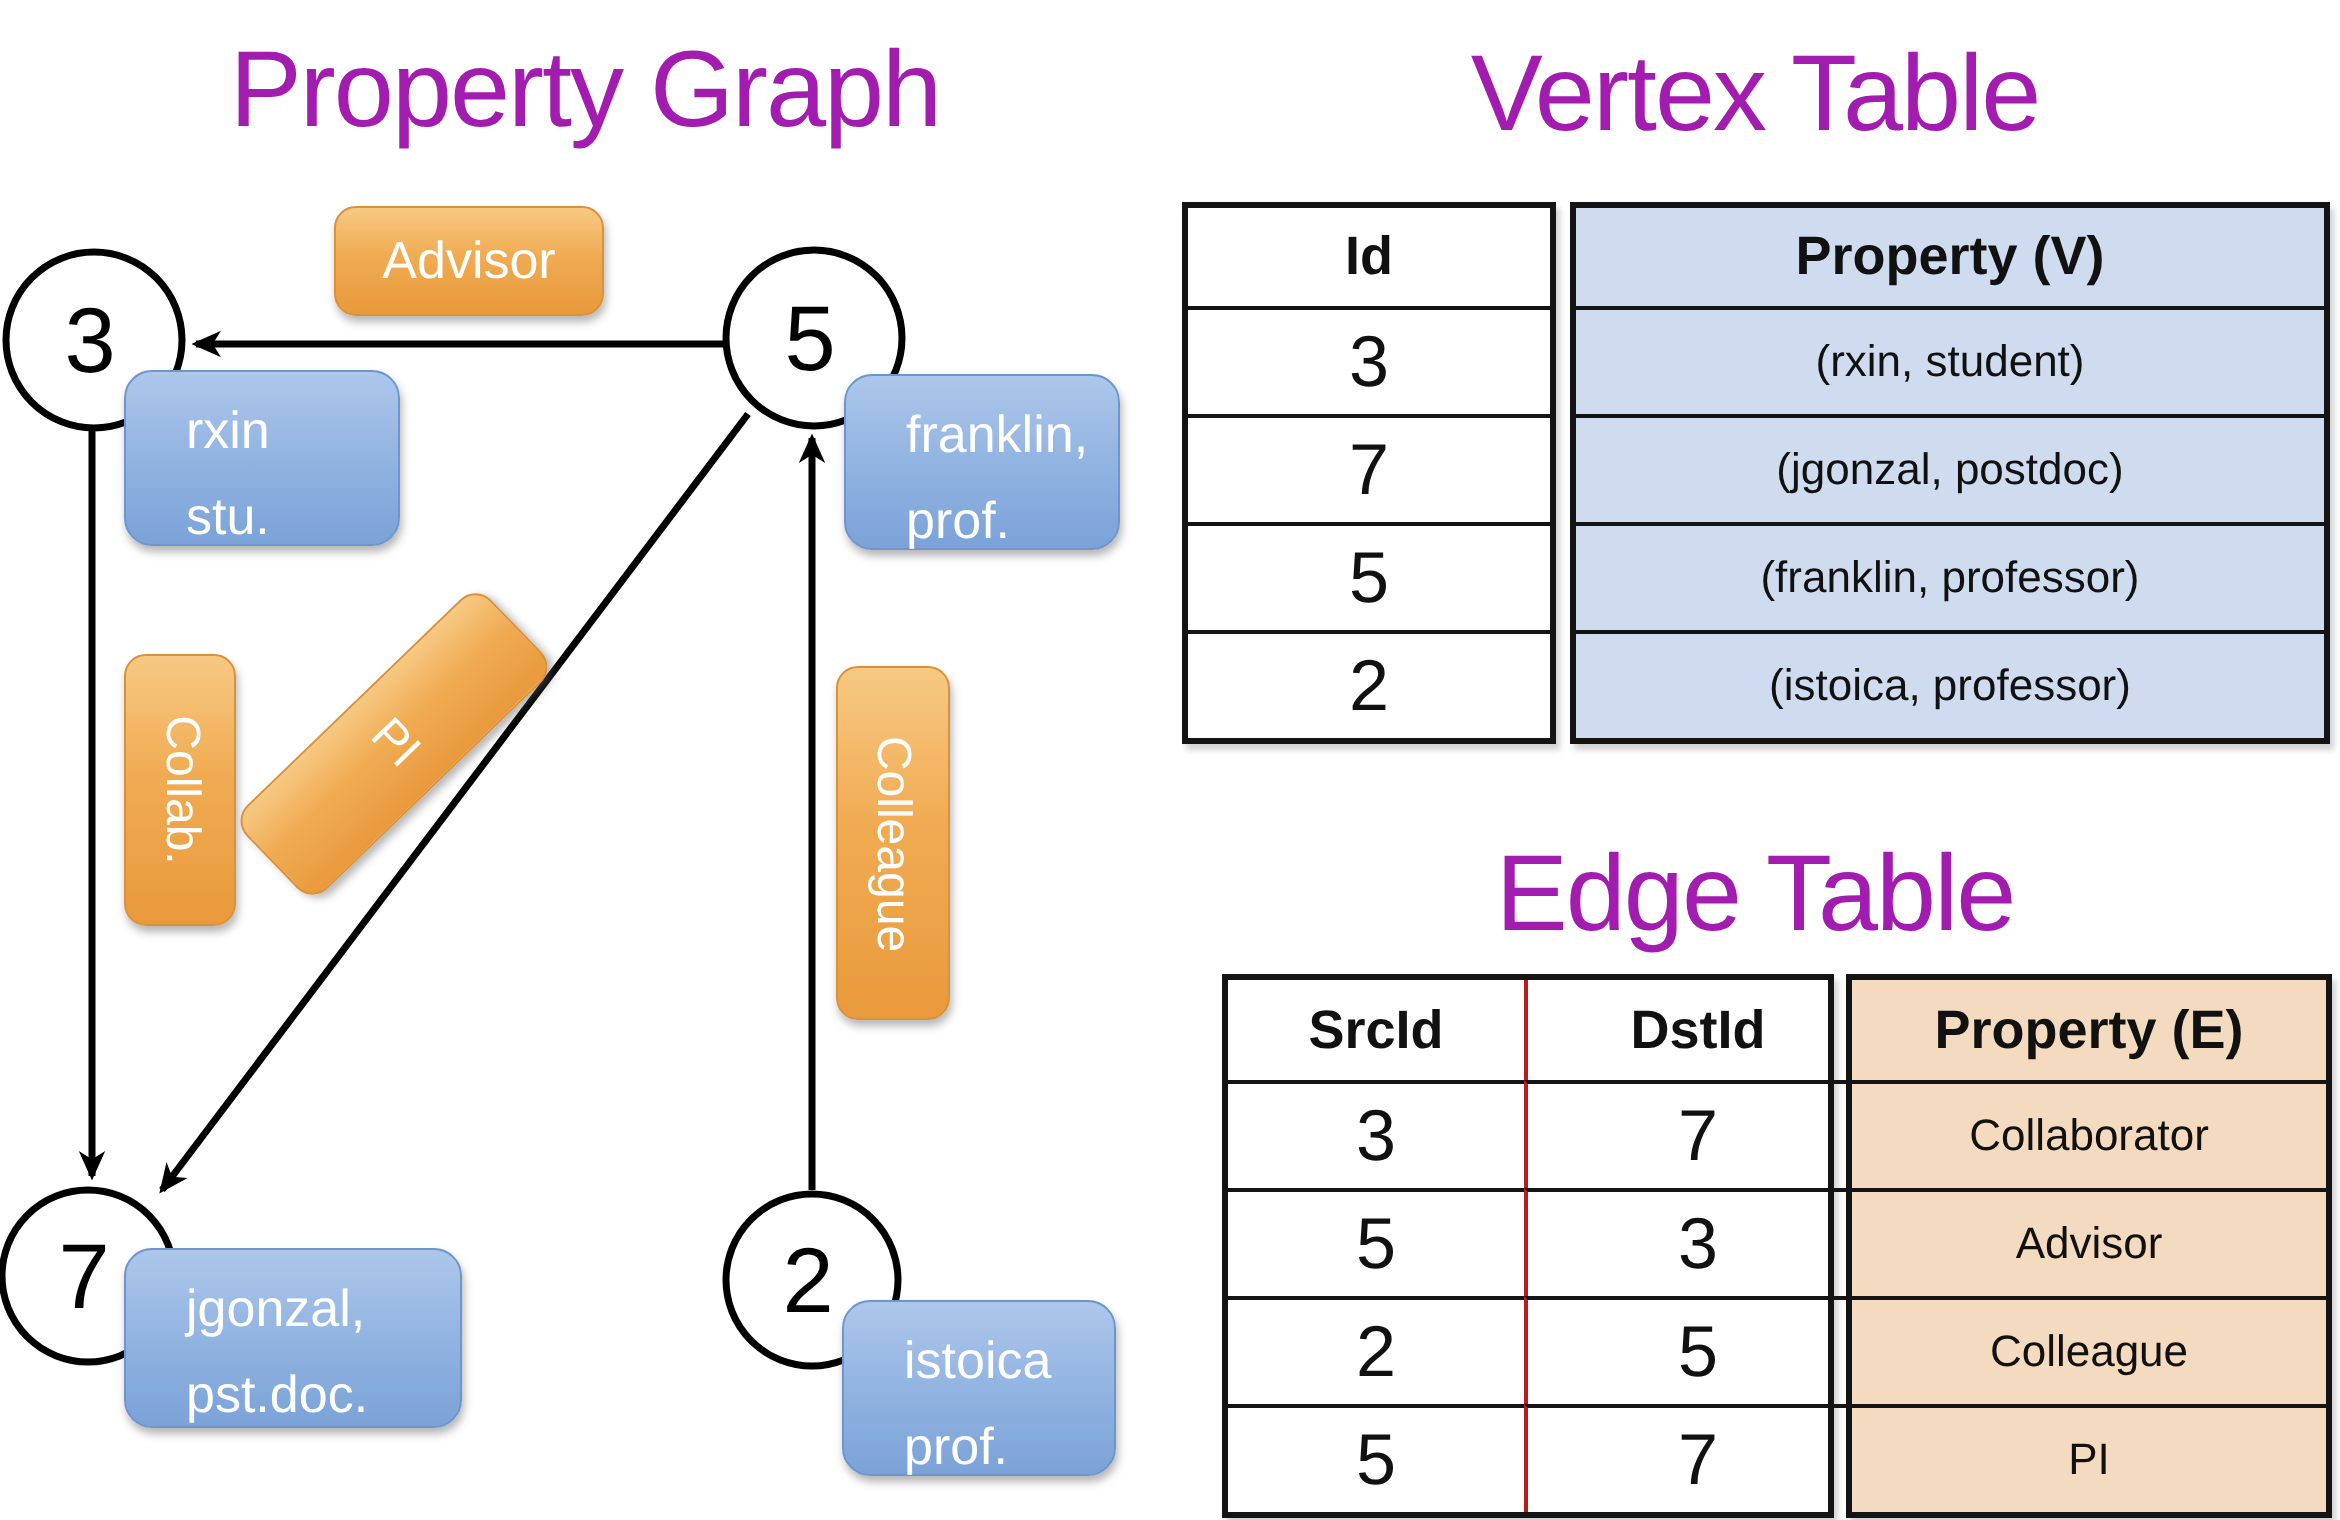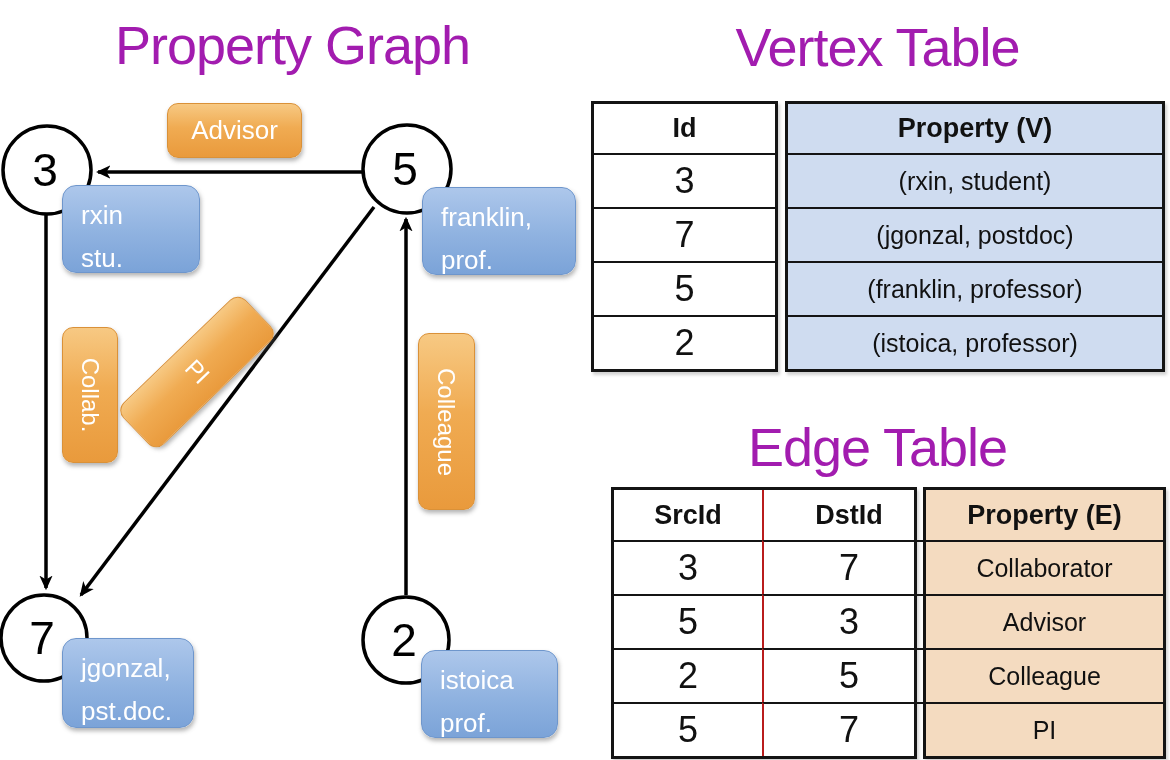--- a/index.html
+++ b/index.html
@@ -30,39 +30,39 @@
     font-size:26px;
     box-sizing:border-box;
   }
   .node-label {
     background:linear-gradient(180deg,#adc7eb 0%,#8fb2e0 55%,#7ba3d8 100%);
     border:1px solid #6e96cc;
     border-radius:14px;
     box-shadow:1px 3px 4px rgba(90,90,90,.45);
     color:#fff;
     font-size:26px; line-height:43px;
-    padding:8px 0 0 18px;
+    padding:8px 0 0 30px;
     box-sizing:border-box;
   }
   .vtext { transform:rotate(90deg); white-space:nowrap; font-size:24px; }
   .pi-box { transform:rotate(-44deg); }
   .pi-box .vtext { font-size:24px; }
 
   
   .subtable {
     border:3px solid #141414;
     box-sizing:border-box;
     background:#fff;
     box-shadow:2px 3px 3px rgba(0,0,0,.18);
   }
   .tcell {
     display:flex; align-items:center; justify-content:center;
     border-top:2px solid #141414;
     height:52px;
-    font-size:25px;
+    font-size:22px;
   }
   .tcell.first { border-top:none; }
   .tcell.hdr { font-weight:bold; font-size:27px; }
   .num { font-size:36px; }
   .vfill { background:#cfdcf0; }
   .efill { background:#f4dbc0; }
   .vt-header-h { height:49px;text-align:center; }
   .et-header-h { height:50px; }
   .idgrid { display:grid; grid-template-columns:148px 172px; }
   .idgrid .dst { border-left:2px solid #b91c1c; }
@@ -117,26 +117,26 @@
 
 <div class="abs edge-label" style="left:418px; top:333px; width:57px; height:177px;">
   <span class="vtext">Colleague</span>
 </div>
 
 <div class="abs node-label" style="left:62px; top:185px; width:138px; height:88px;">
   <div>rxin</div>
   <div>stu.</div>
 </div>
 
-<div class="abs node-label" style="left:422px; top:187px; width:154px; height:88px;">
+<div class="abs node-label" style="left:422px; top:187px; width:138px; height:88px;">
   <div>franklin,</div>
   <div>prof.</div>
 </div>
 
-<div class="abs node-label" style="left:62px; top:638px; width:132px; height:90px;">
+<div class="abs node-label" style="left:62px; top:624px; width:169px; height:90px;">
   <div>jgonzal,</div>
   <div>pst.doc.</div>
 </div>
 
 <div class="abs node-label" style="left:421px; top:650px; width:137px; height:88px;">
   <div>istoica</div>
   <div>prof.</div>
 </div>
 
 <div class="abs big-title" style="left:585px; top:16px;">Vertex Table</div>

